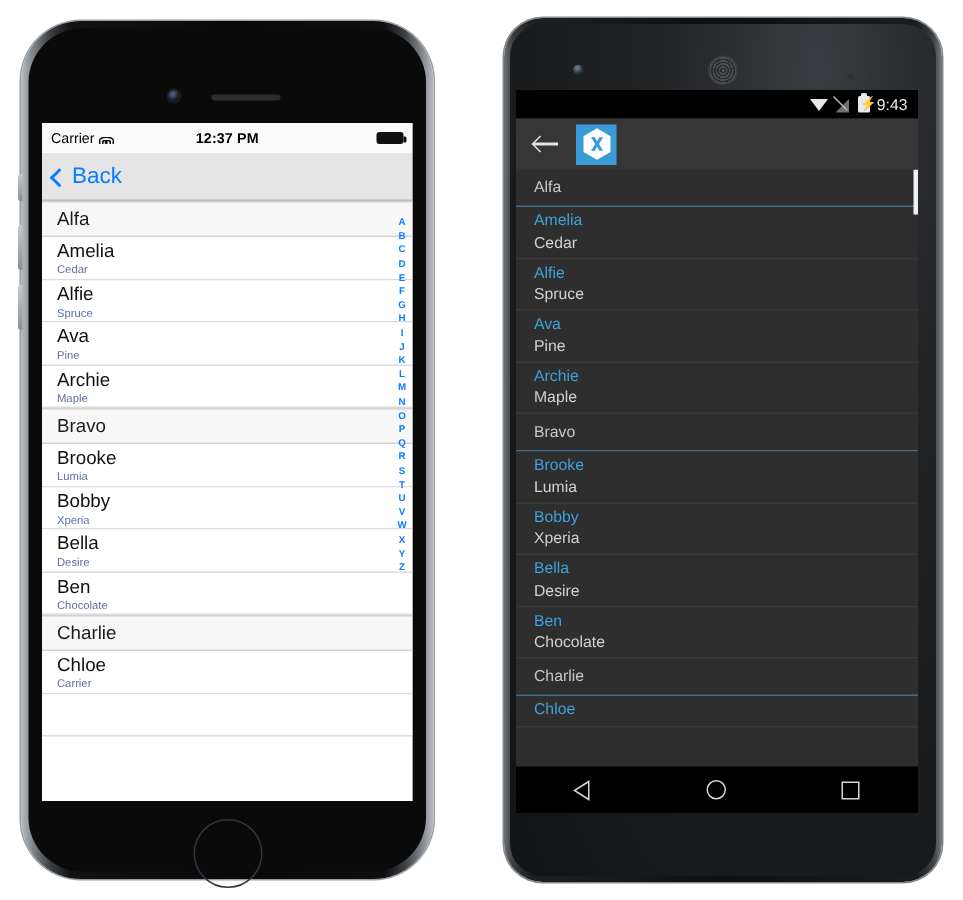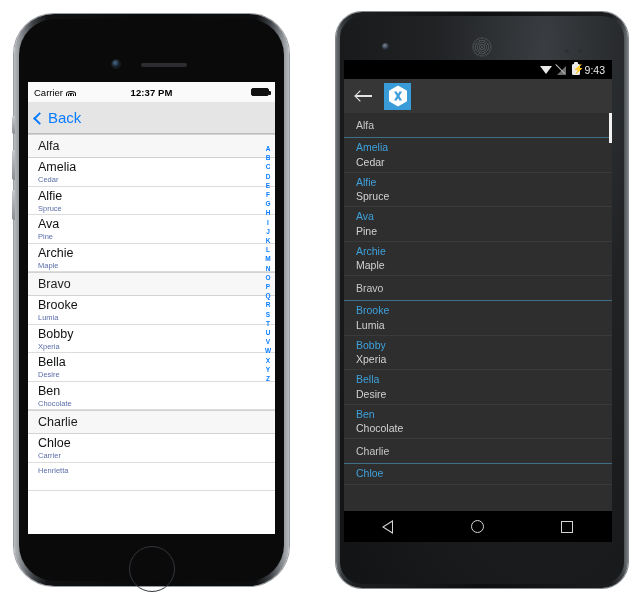--- a/index.html
+++ b/index.html
@@ -300,21 +300,20 @@
           <div class="d">Chocolate</div>
         </div>
         <div class="ios-header">
           <span>Charlie</span>
         </div>
         <div class="ios-row">
           <div class="n">Chloe</div>
           <div class="d">Carrier</div>
         </div>
         <div class="ios-row">
-          <div class="d">Henrietta</div>
         </div>
       </div>
     <div id="ios-index">
         <span>A</span>
         <span>B</span>
         <span>C</span>
         <span>D</span>
         <span>E</span>
         <span>F</span>
         <span>G</span>

